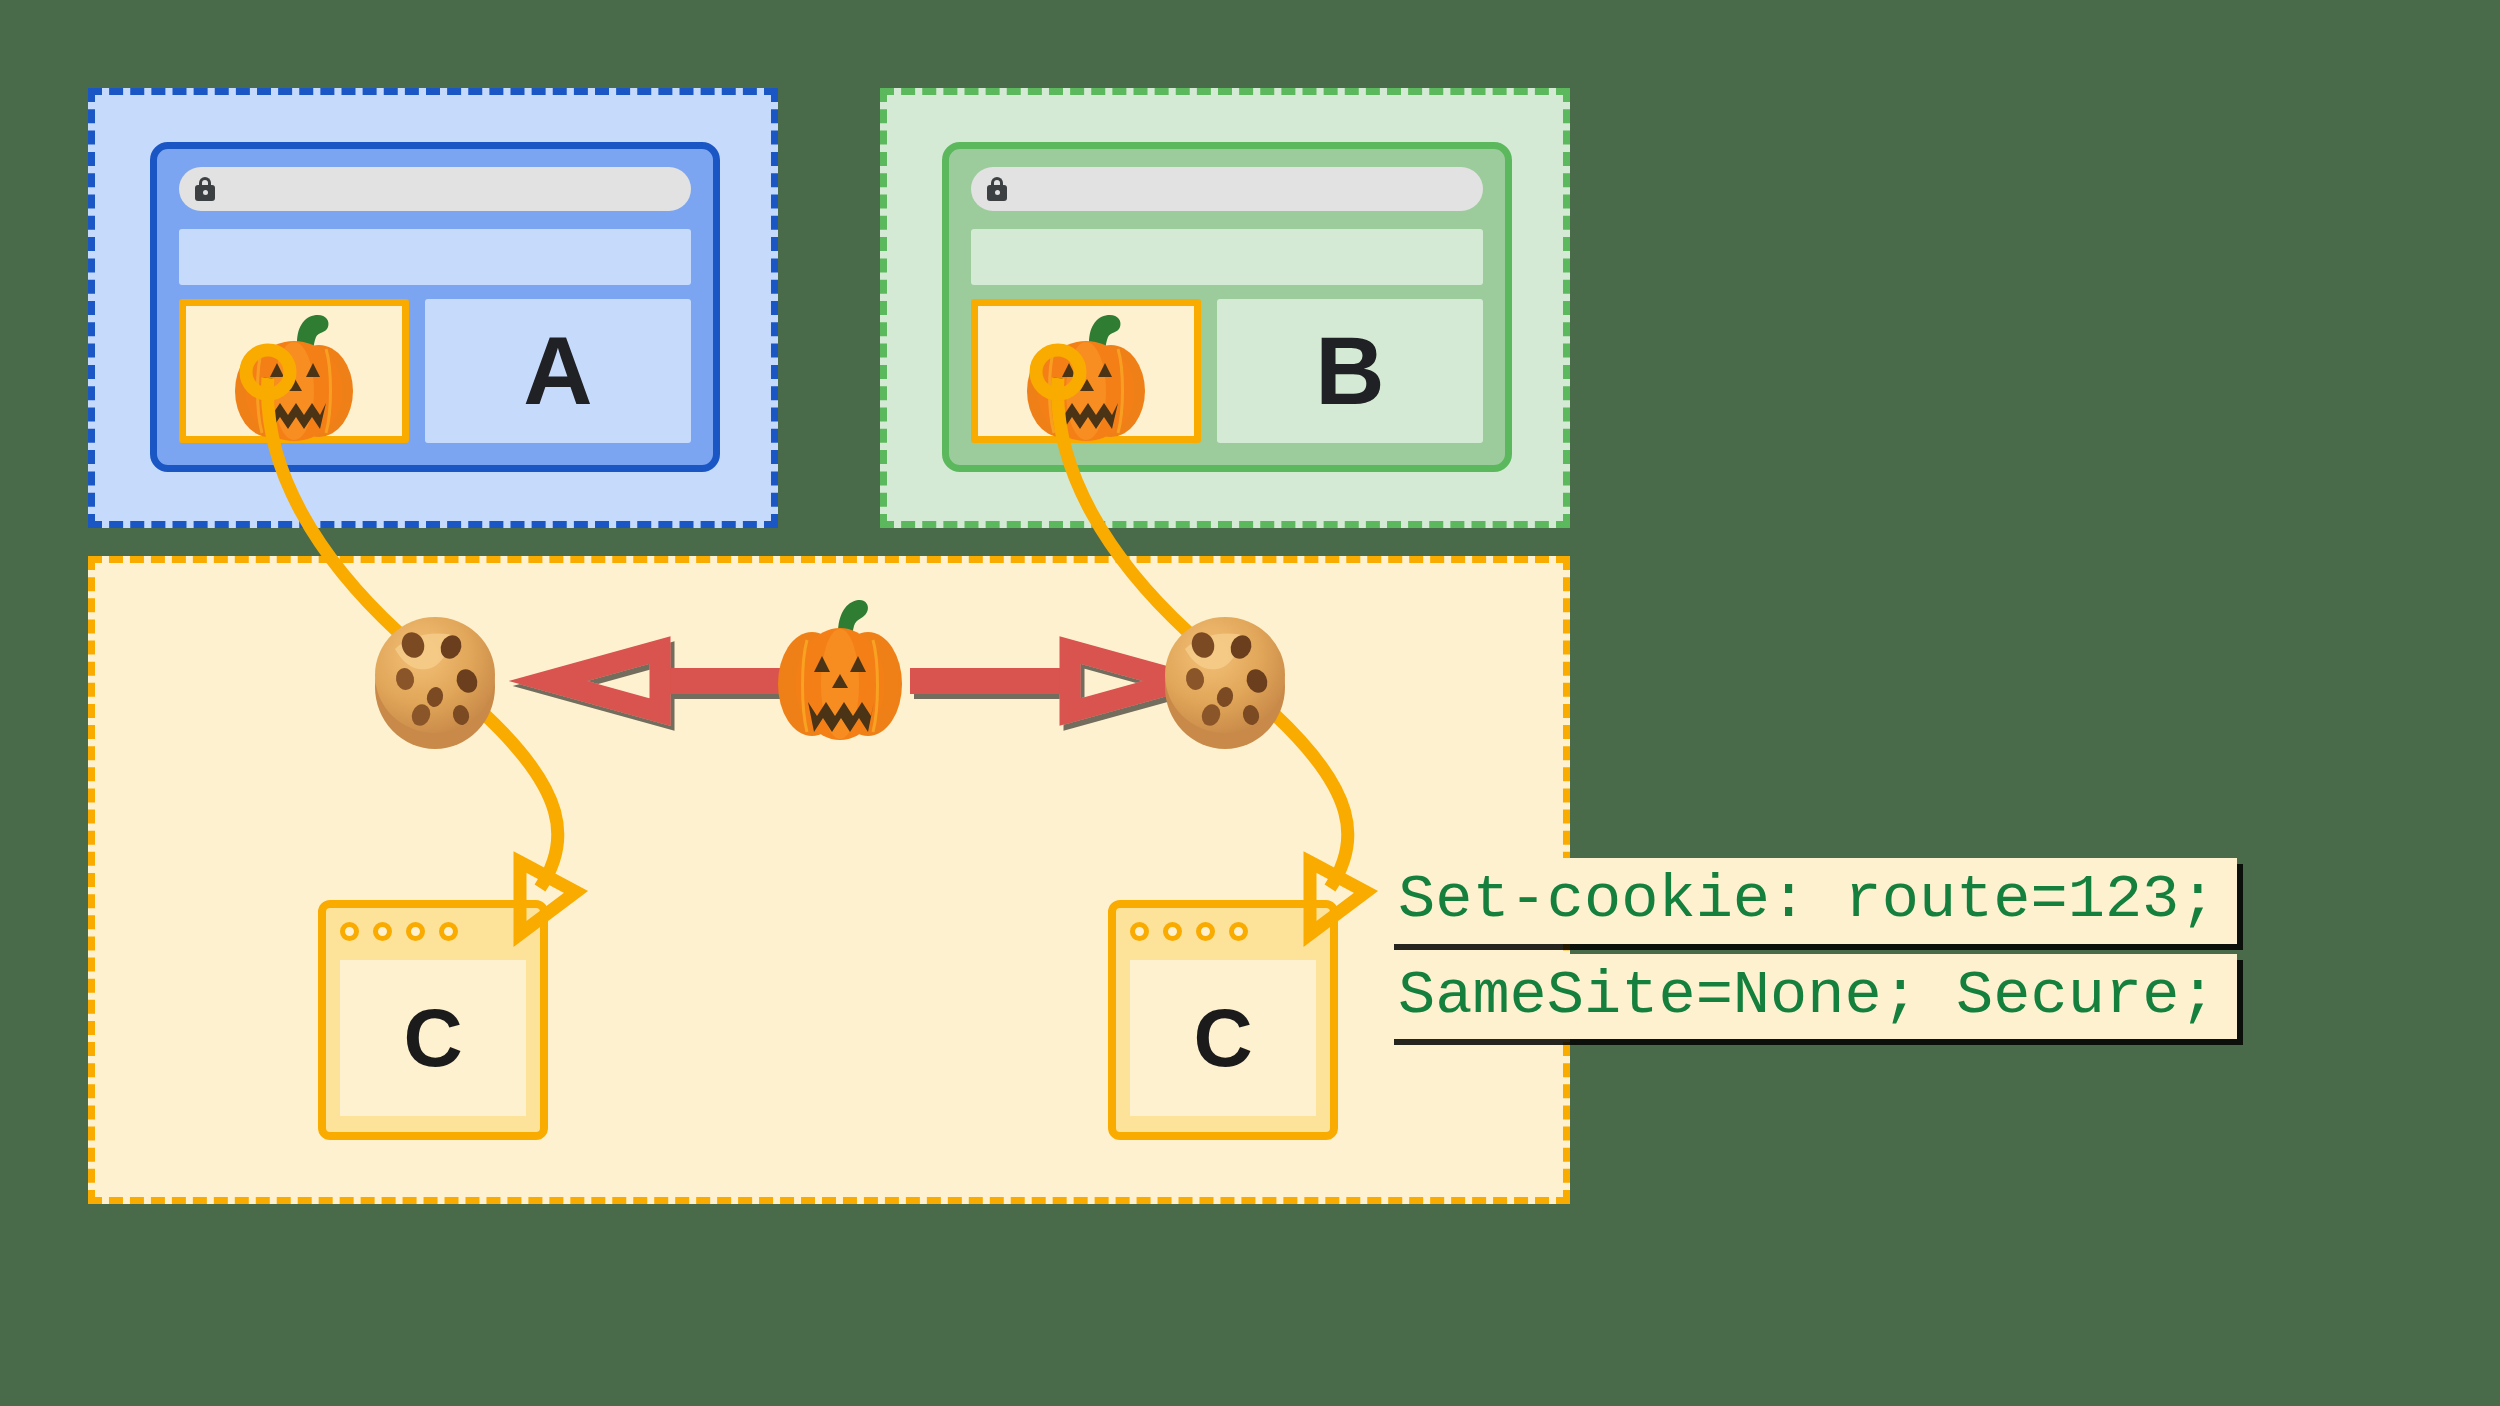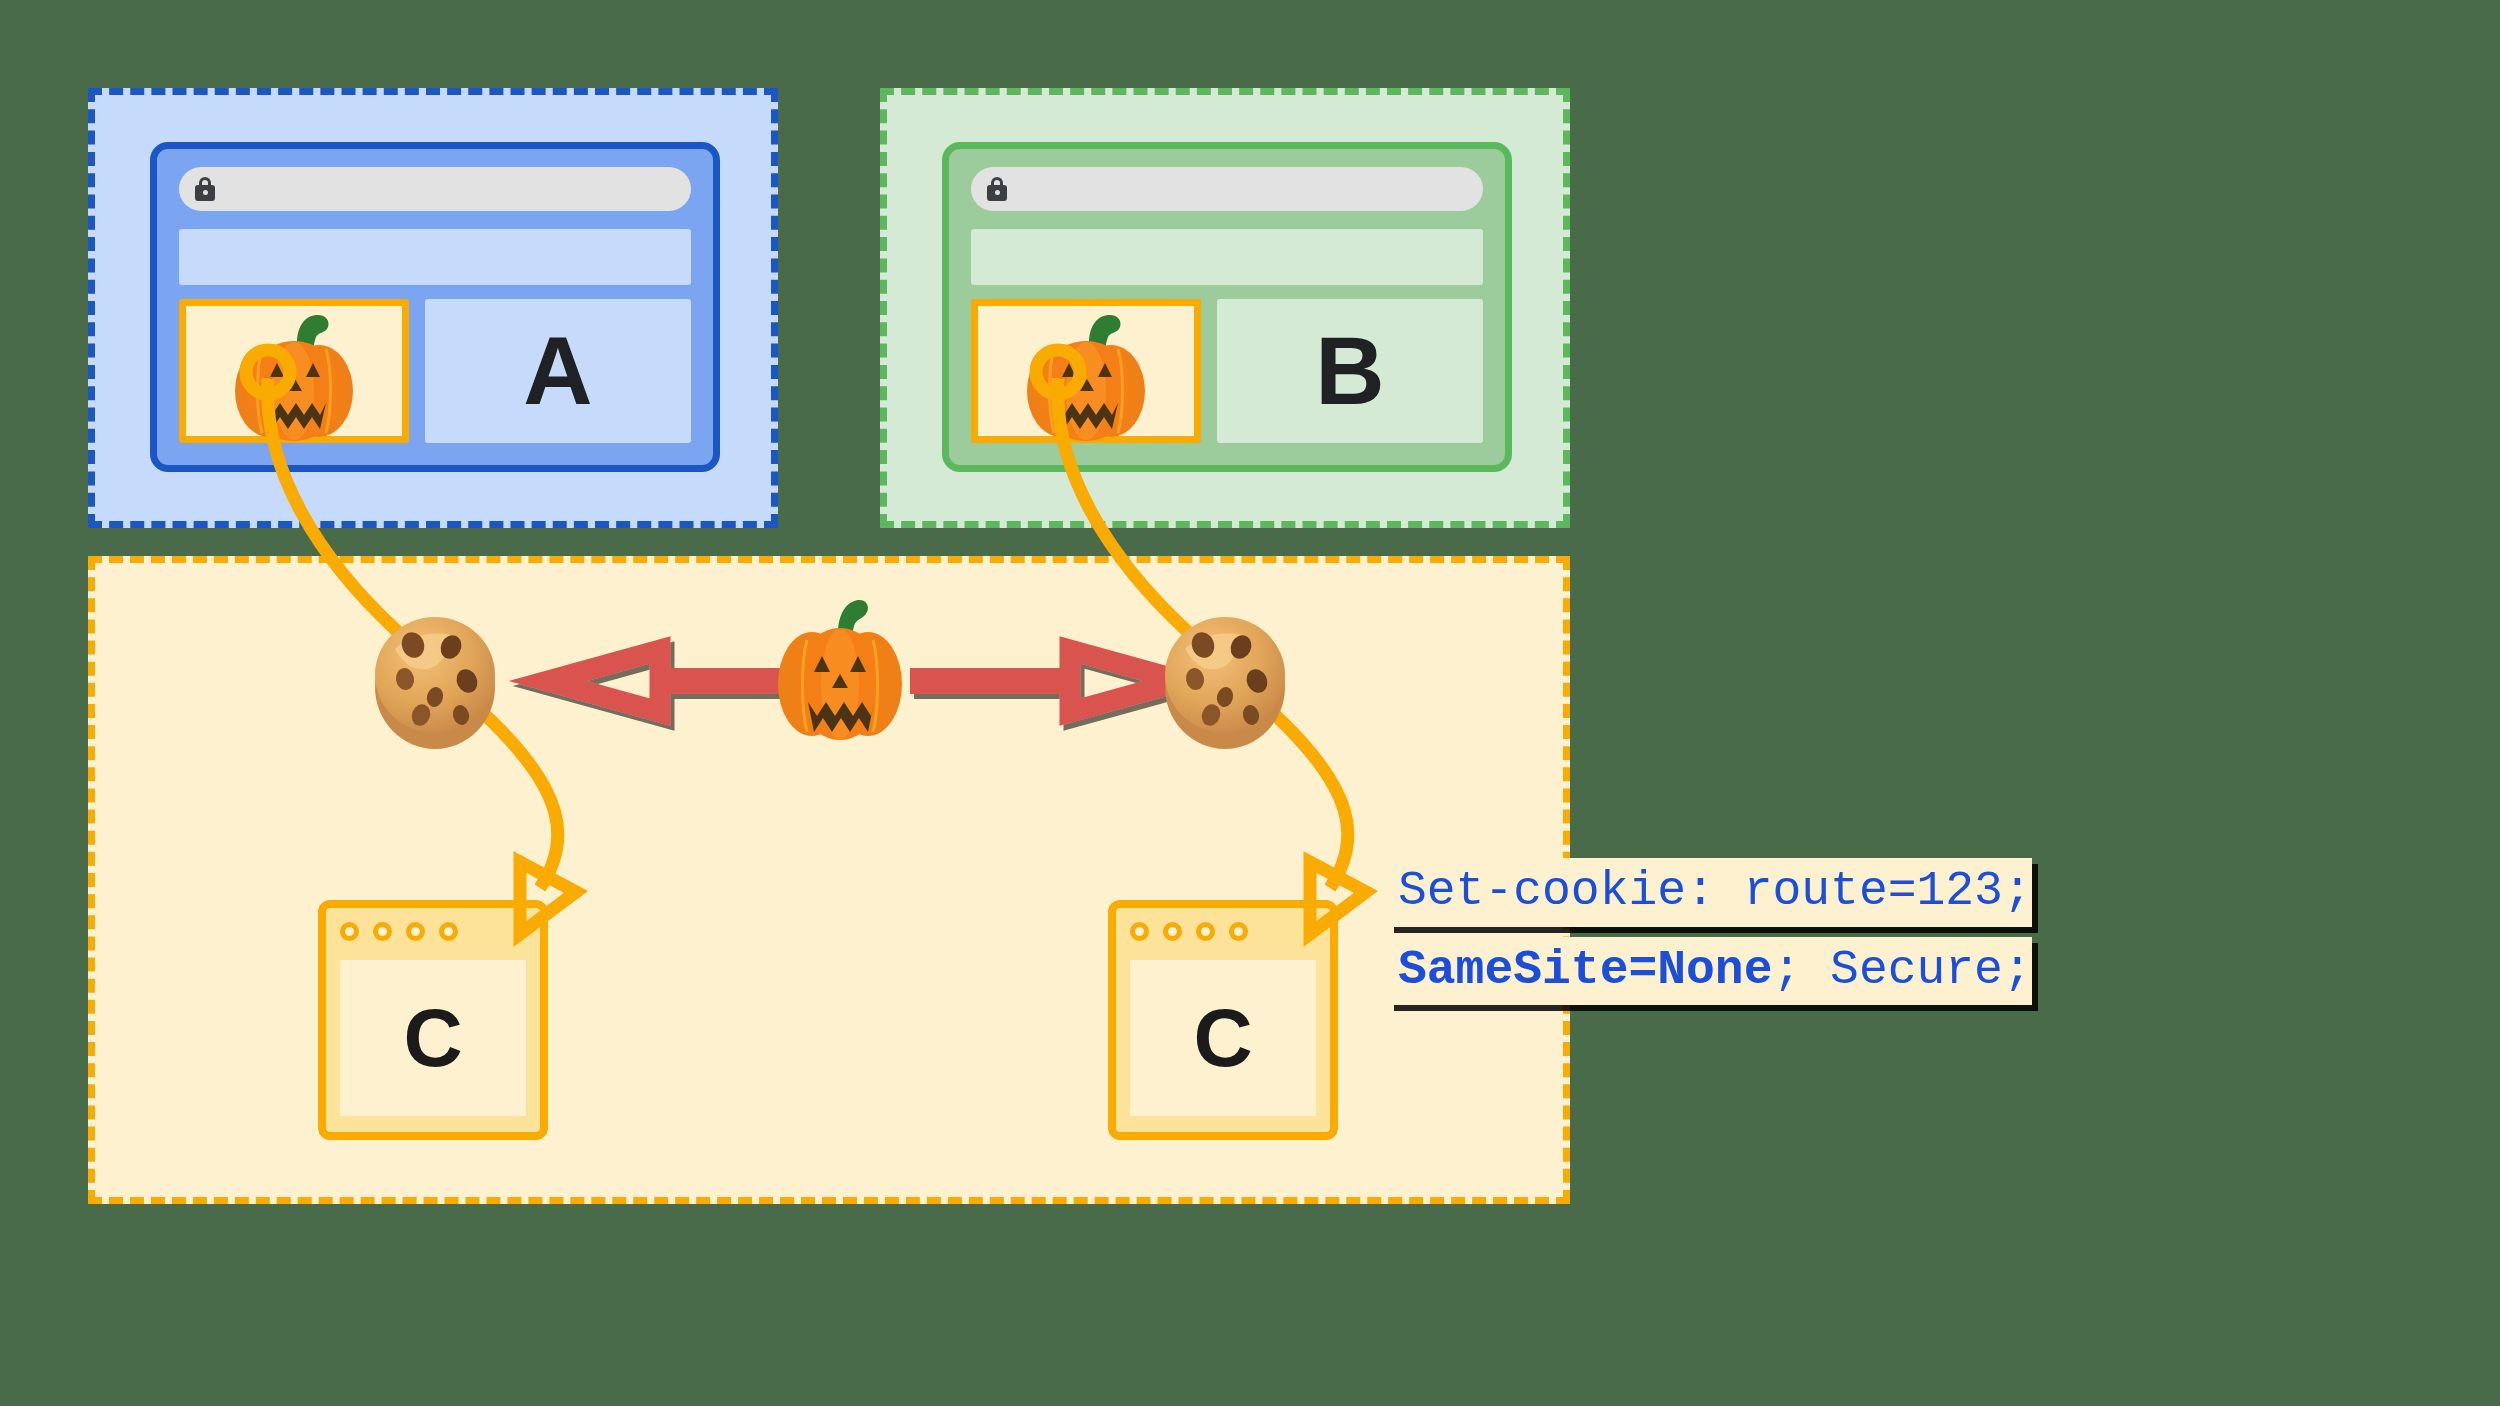--- a/index.html
+++ b/index.html
@@ -59,26 +59,26 @@
   .server .dots i{width:19px;height:19px;border-radius:50%;
                   border:5px solid #f9ab00;box-sizing:border-box;background:#fdf1cf;}
   .server .screen{position:absolute;left:14px;right:14px;top:52px;bottom:16px;
                   background:#fdf1cf;display:flex;align-items:center;justify-content:center;}
   .server .screen span{font-size:82px;font-weight:700;color:#1b1b1b;line-height:1;}
   .server-left{left:318px;top:900px;}
   .server-right{left:1108px;top:900px;}
 
   
   .codebox{position:absolute;left:1388px;top:858px;}
-  .codeline{background:#fdf1cf;color:#1d4ed8;font-size:48px;line-height:1.22;
+  .codeline{background:#fdf1cf;color:#15803d;font-size:62px;line-height:1.22;
             font-family:"Liberation Mono",monospace;white-space:pre;
-            padding:4px 0 6px 10px;box-shadow:6px 6px 0 rgba(0,0,0,.85);
+            padding:4px 20px 6px 10px;box-shadow:6px 6px 0 rgba(0,0,0,.85);
             box-sizing:border-box;}
   .codeline.second{margin-top:10px;}
-  .codeline b{font-weight:700;}
+  .codeline b{font-weight:400;}
 
   svg.overlay{position:absolute;left:0;top:0;width:2500px;height:1406px;
               pointer-events:none;overflow:visible;}
 </style>
 </head>
 <body>
 
 <div class="stage">
 
   <div class="zone zone-c"></div>

